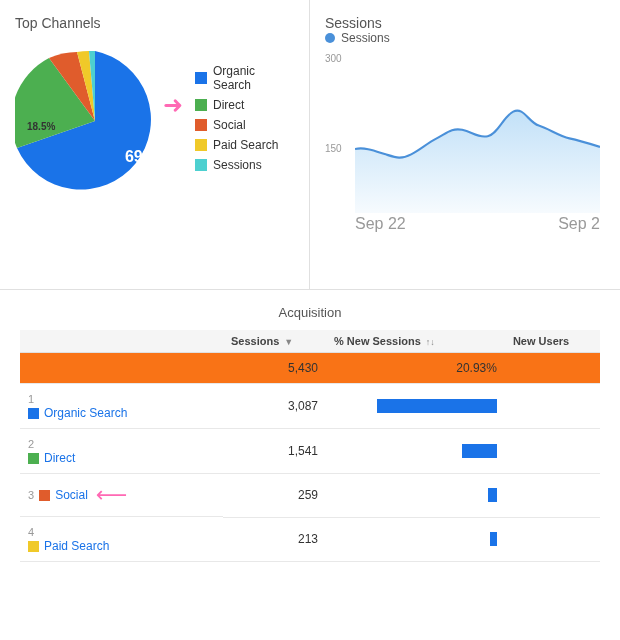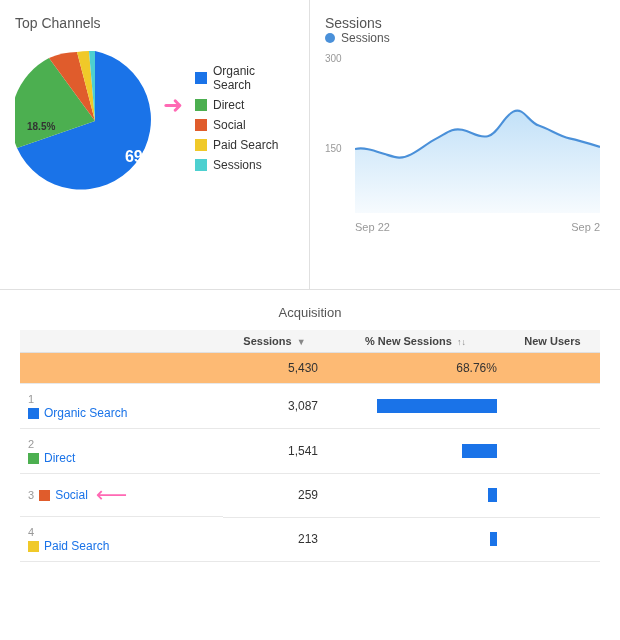--- a/index.html
+++ b/index.html
@@ -123,21 +123,21 @@
       bottom: 20px;
     }
 
     .x-labels {
       position: absolute;
       bottom: 0;
       left: 30px;
       right: 0;
       display: flex;
       justify-content: space-between;
-      font-size: 11px;
+      font-size: 16px;
       color: #999;
     }
 
     
     .bottom-section {
       padding: 15px 20px;
     }
 
     .acquisition-title {
       text-align: center;
@@ -145,21 +145,21 @@
       color: #555;
       margin-bottom: 10px;
     }
 
     .acq-table {
       width: 100%;
       border-collapse: collapse;
     }
 
     .acq-table th {
-      text-align: center;
+      text-align: left;
       font-size: 11px;
       font-weight: bold;
       color: #444;
       padding: 5px 8px;
       background: #f5f5f5;
       border-bottom: 1px solid #e0e0e0;
     }
 
     .acq-table th:first-child {
       text-align: left;
@@ -174,21 +174,21 @@
 
     .acq-table td:first-child {
       text-align: left;
     }
 
     .acq-table td.num {
       text-align: right;
     }
 
     .acq-table tr.total-row td {
-      background: #fdba74;
+      background: #f97316;
       font-size: 12px;
     }
 
     .channel-link {
       color: #1a73e8;
       text-decoration: none;
       display: flex;
       align-items: center;
       gap: 5px;
     }
@@ -327,21 +327,21 @@
         <th>Sessions <span class="sort-icon">▼</span></th>
         <th>% New Sessions <span class="sort-icon">↑↓</span></th>
         <th>New Users</th>
       </tr>
     </thead>
     <tbody>
 
       <tr class="total-row">
         <td></td>
         <td class="num">5,430</td>
-        <td class="pct-text">68.76%</td>
+        <td class="pct-text">20.93%</td>
         <td></td>
       </tr>
 
       <tr>
         <td>
           <span class="row-num">1</span>
           <a class="channel-link">
             <div class="channel-color-box" style="background:#1a73e8;"></div>
             <span>Organic Search</span>
           </a>

